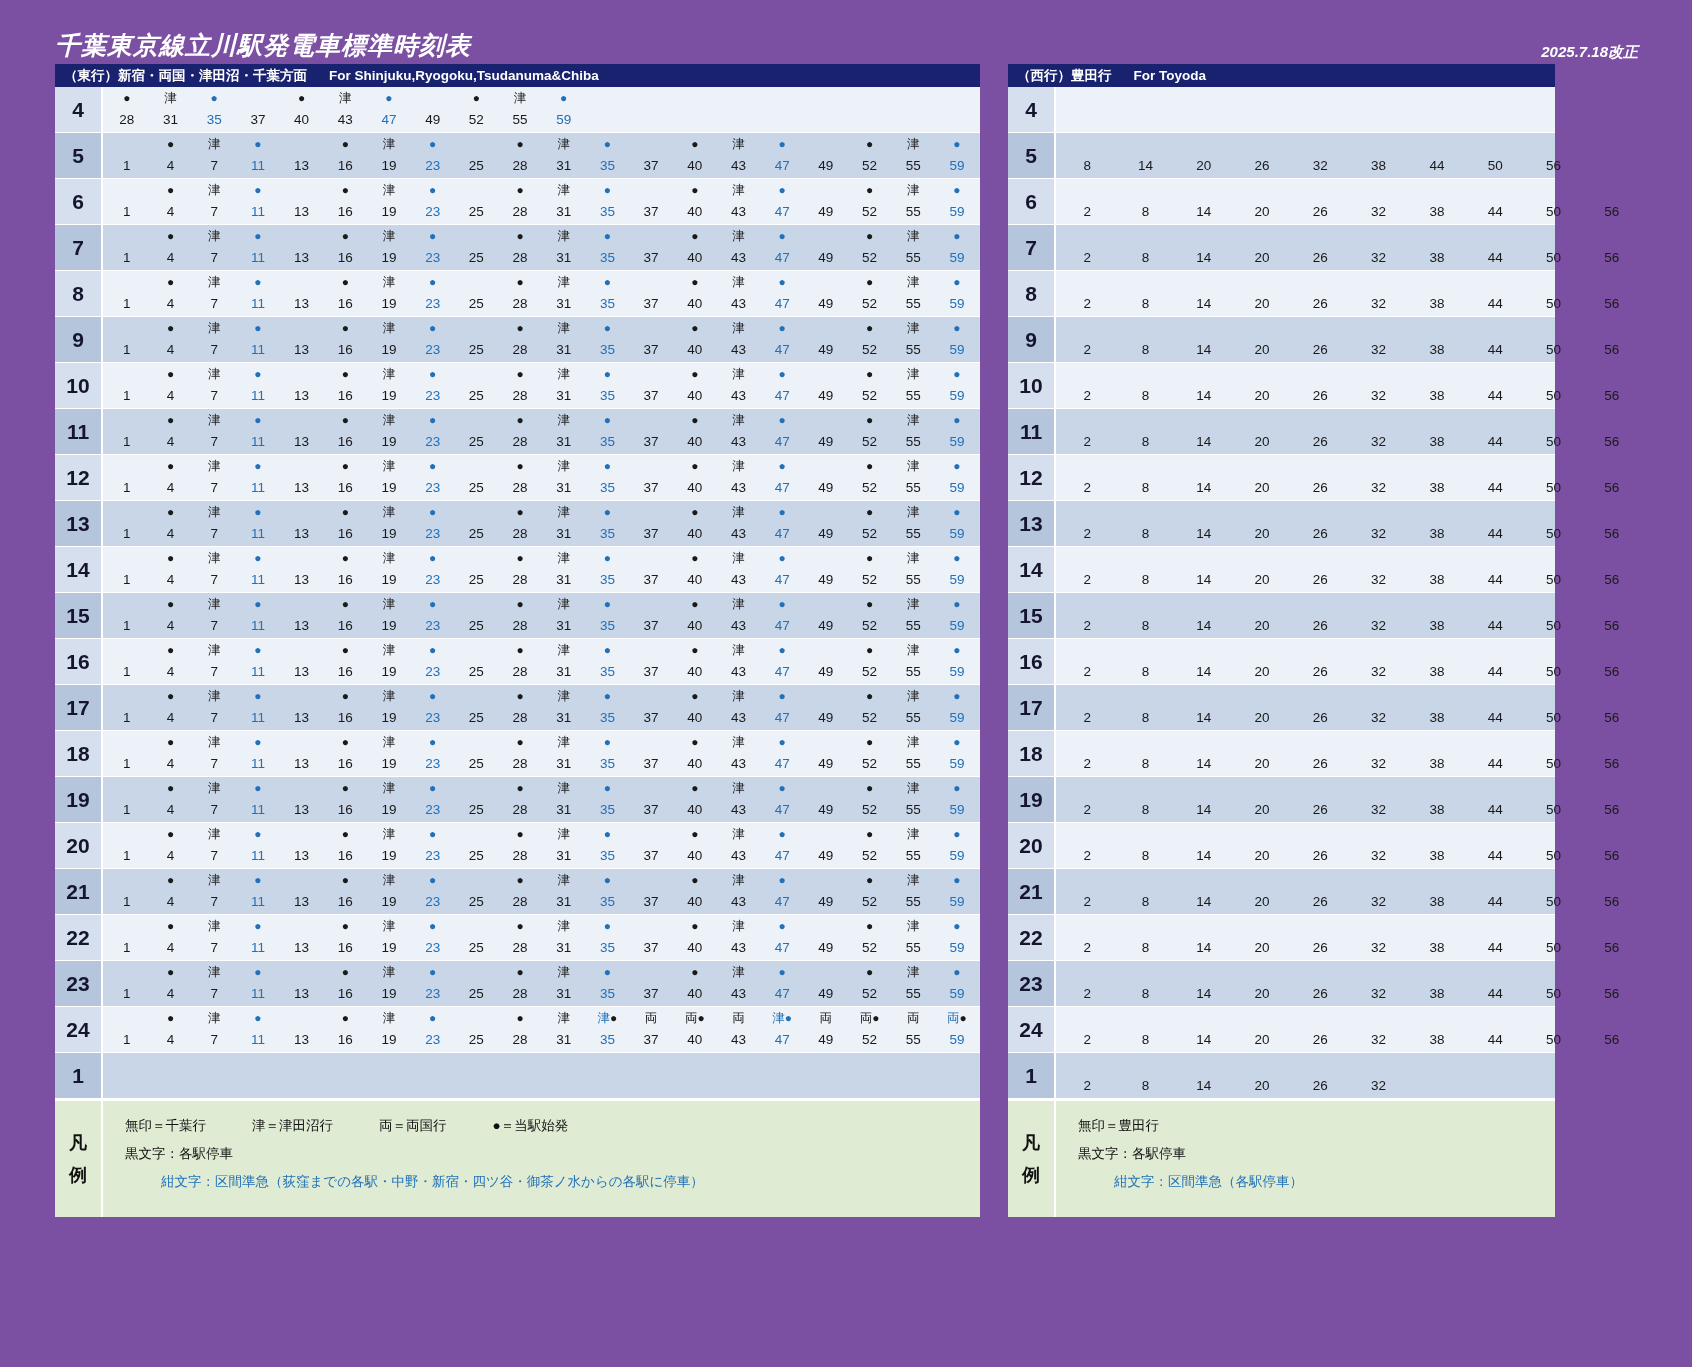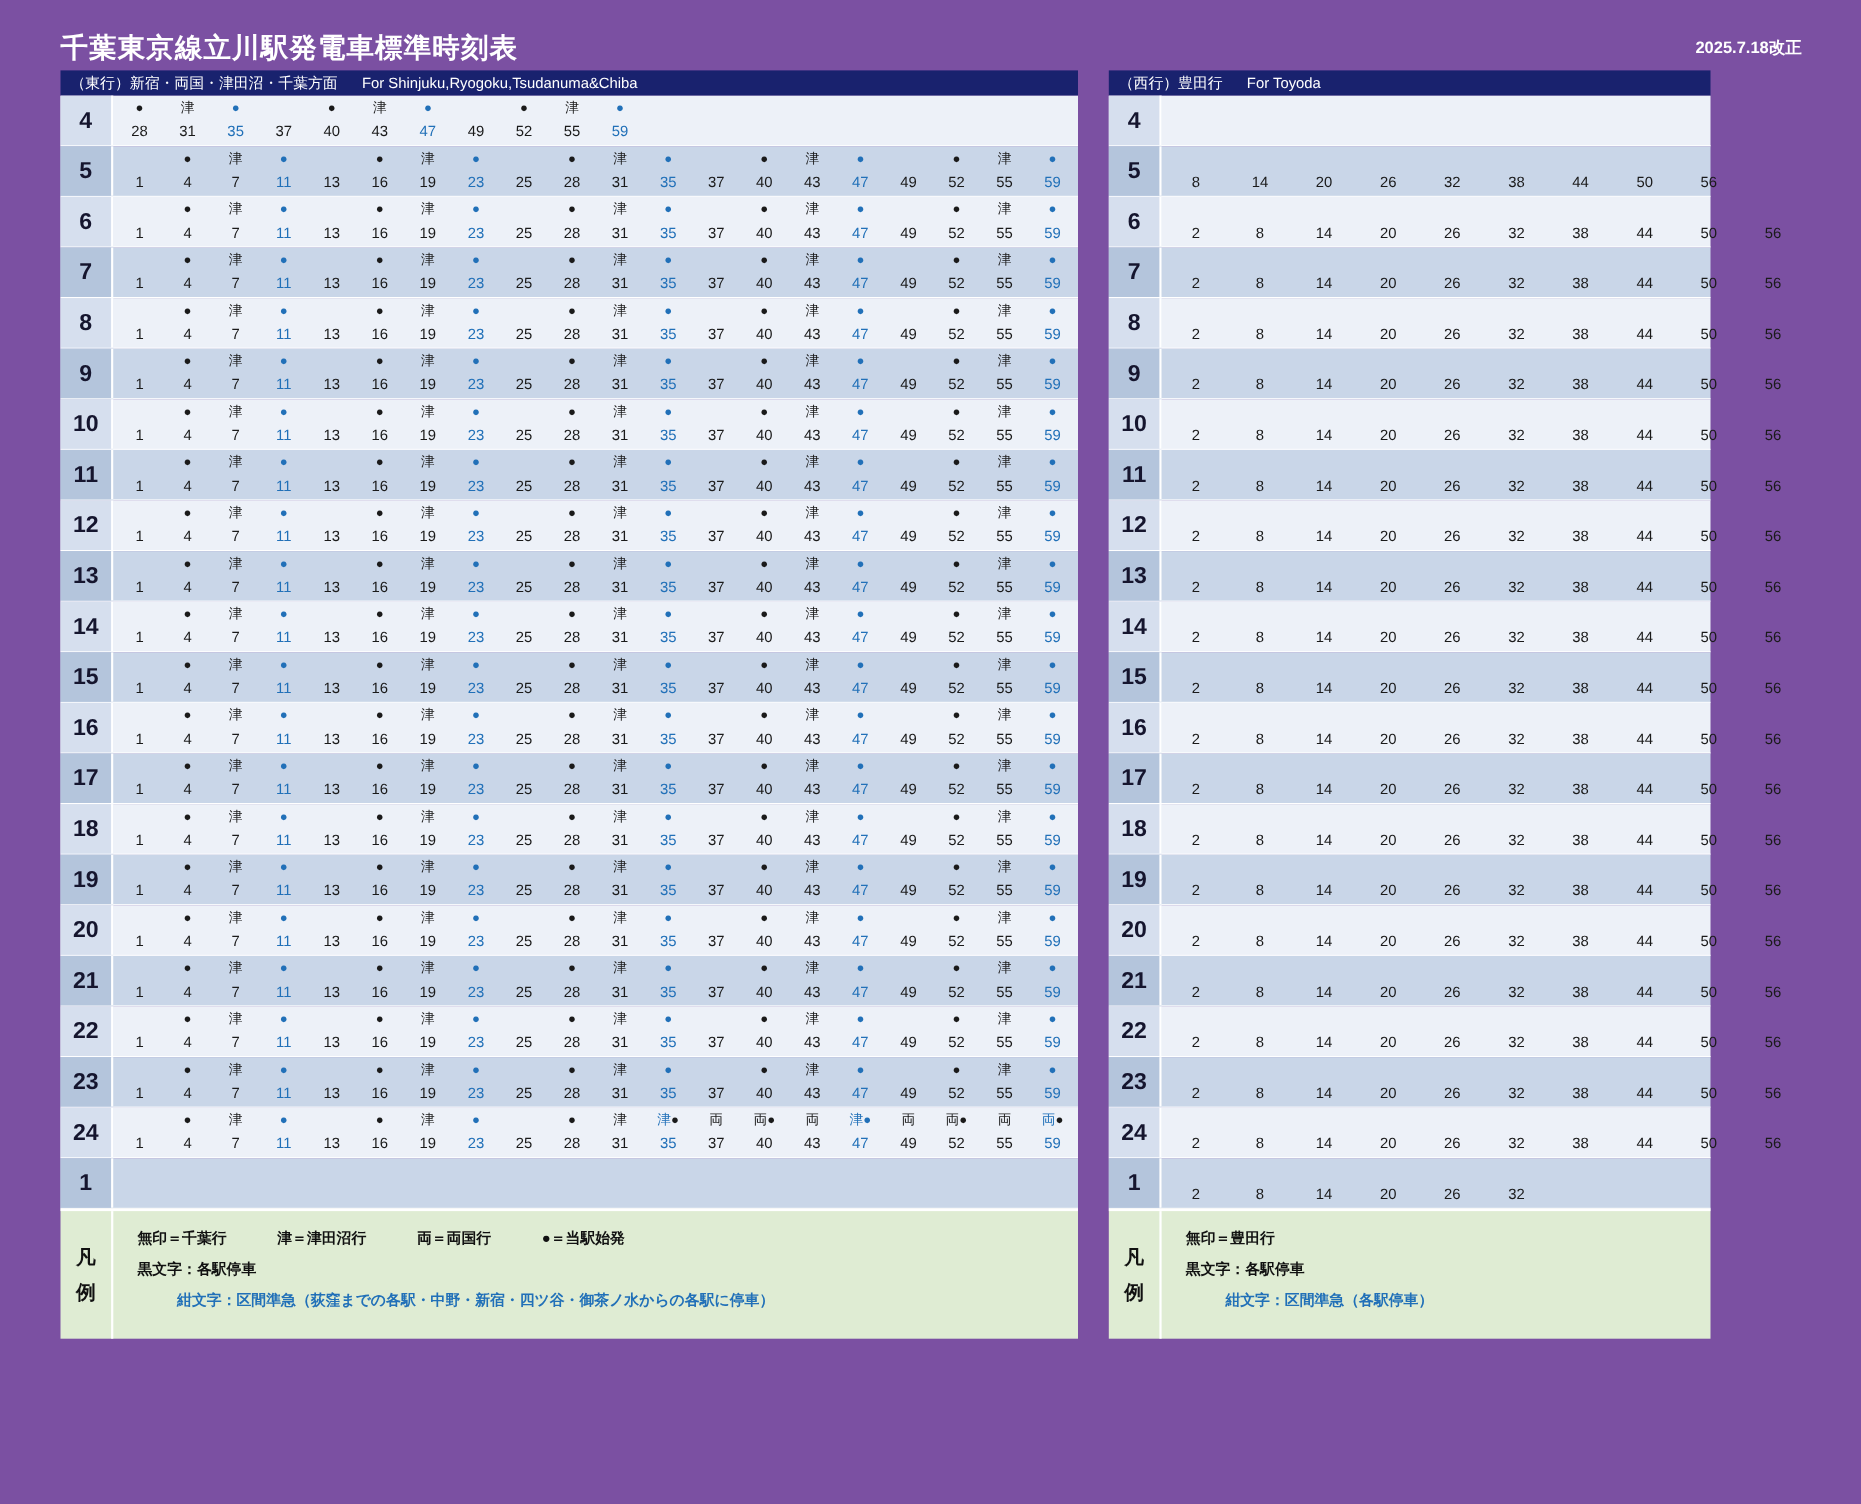--- a/index.html
+++ b/index.html
@@ -4,32 +4,32 @@
 <style>
   * { box-sizing: border-box; margin: 0; padding: 0; }
   html, body { background: #7b50a2; }
   body {
     width: 1692px; height: 1367px;
     font-family: "Liberation Sans", sans-serif;
     overflow: hidden;
   }
   .page { width: 1692px; height: 1367px; padding: 24px 50px 0 55px; }
   .titlebar {
-    display: flex; justify-content: space-between; align-items: center;
-    height: 38px; margin-bottom: 2px; padding-right: 4px;
+    display: flex; justify-content: space-between; align-items: flex-end;
+    height: 38px; margin-bottom: 2px; padding-right: 4px; font-style: italic;
   }
   .title { color: #ffffff; font-size: 25px; font-weight: bold; letter-spacing: 1px; }
   .revision { color: #ffffff; font-size: 15px; font-weight: bold; }
   .panels { display: flex; gap: 28px; align-items: flex-start; }
   .panel.east { width: 925px; }
   .panel.west { width: 547px; }
   .panel-header {
     background: #19226e; color: #ffffff; height: 23px;
     display: flex; align-items: center; gap: 22px;
-    padding-left: 9px; font-size: 13.5px; font-weight: normal;
+    padding-left: 9px; font-size: 13.5px; font-weight: bold;
     white-space: nowrap;
   }
   .hrow { display: flex; height: 46px; border-bottom: 1px solid #ffffff; }
   .hrow.light { background: #edf1f8; }
   .hrow.dark  { background: #c9d6e8; }
   .hour {
     width: 48px; flex: 0 0 48px; border-right: 2px solid #ffffff;
     display: flex; align-items: center; justify-content: center;
     font-size: 21px; font-weight: bold; color: #15152e;
   }
@@ -47,21 +47,21 @@
   .mark .kanji { font-size: 12.5px; line-height: 1; }
   .min { height: 22px; display: flex; align-items: center; font-size: 13.5px; }
   .blue  { color: #2170b8; }
   .black { color: #1a1a1a; }
   .legend { display: flex; border-top: 2px solid #ffffff; height: 118px; background: #dfecd3; }
   .legend-label {
     width: 48px; flex: 0 0 48px; border-right: 2px solid #ffffff;
     display: flex; flex-direction: column; align-items: center; justify-content: center;
     gap: 8px; font-size: 18px; font-weight: bold; color: #111111;
   }
-  .legend-body { flex: 1; padding: 16px 0 0 22px; font-size: 13.5px; font-weight: bold; color: #111111; }
+  .legend-body { flex: 1; padding: 16px 0 0 22px; font-size: 13.5px; font-weight: normal; color: #111111; }
   .legend-line { margin-bottom: 10px; display: flex; gap: 46px; white-space: nowrap; }
   .legend-line3 { color: #2170b8; margin-left: 36px; }
 </style>
 </head>
 <body>
 
 <div class="page">
   <div class="titlebar">
     <div class="title">千葉東京線立川駅発電車標準時刻表</div>
     <div class="revision">2025.7.18改正</div>

